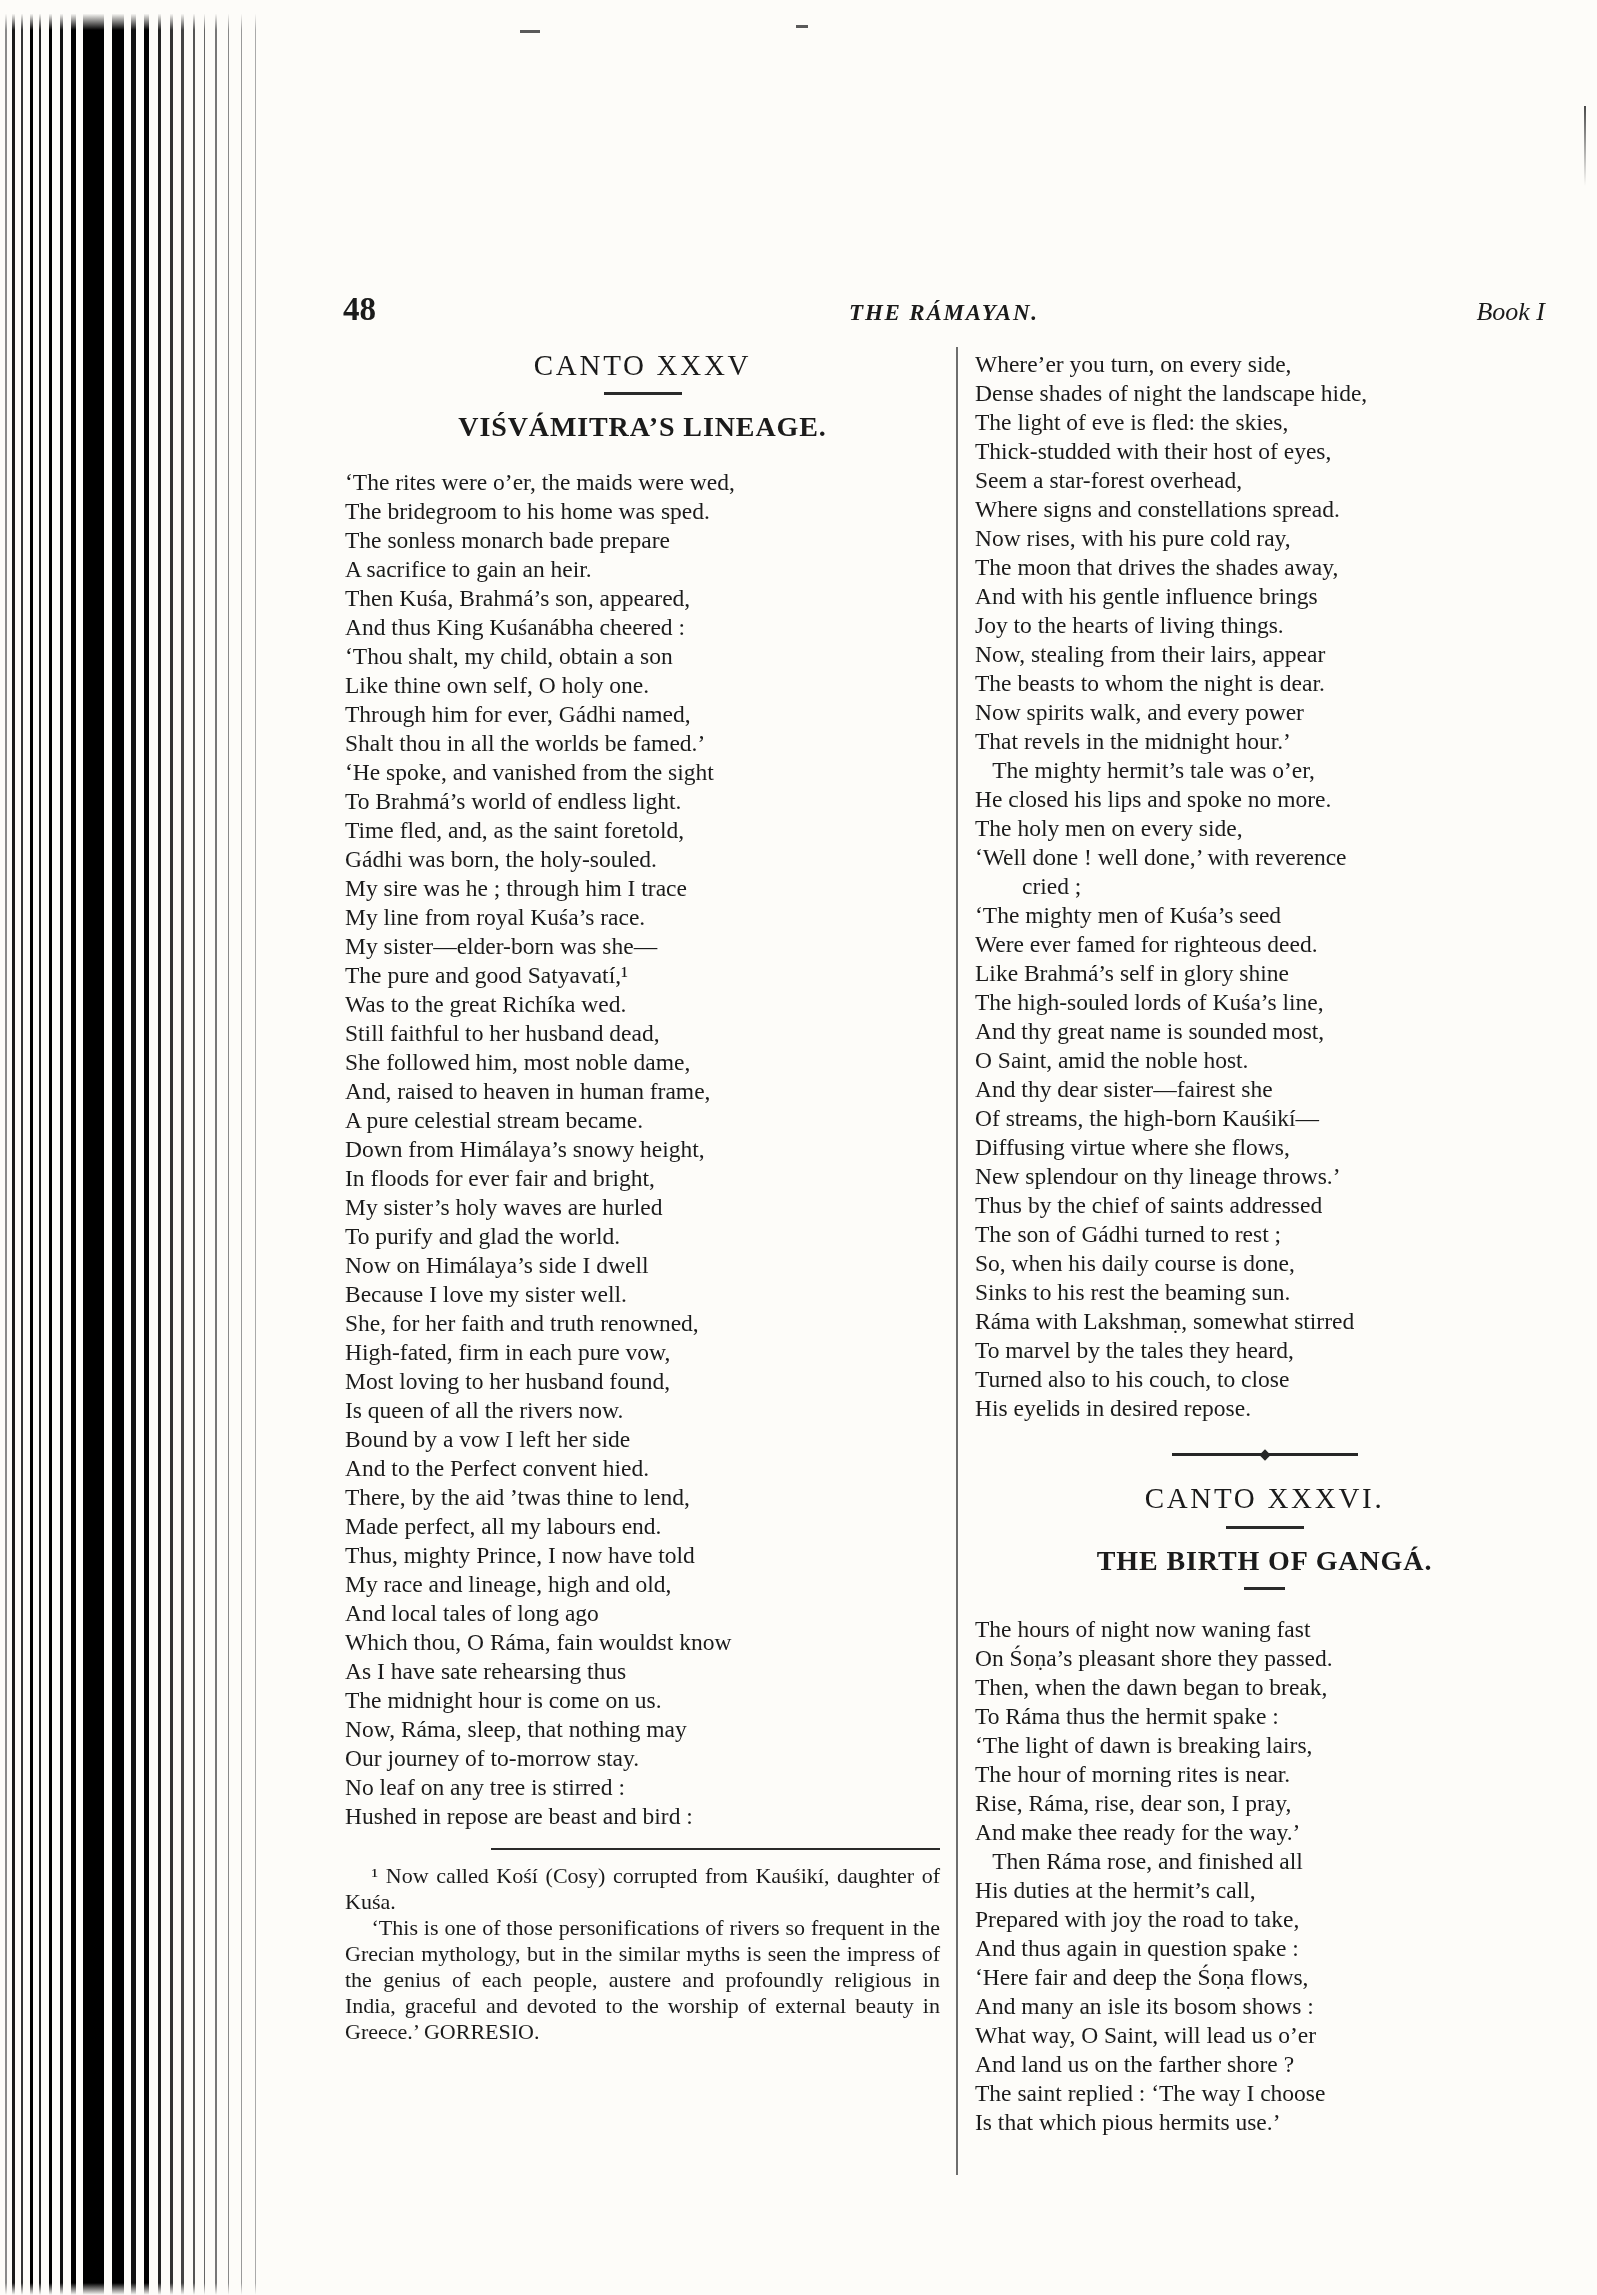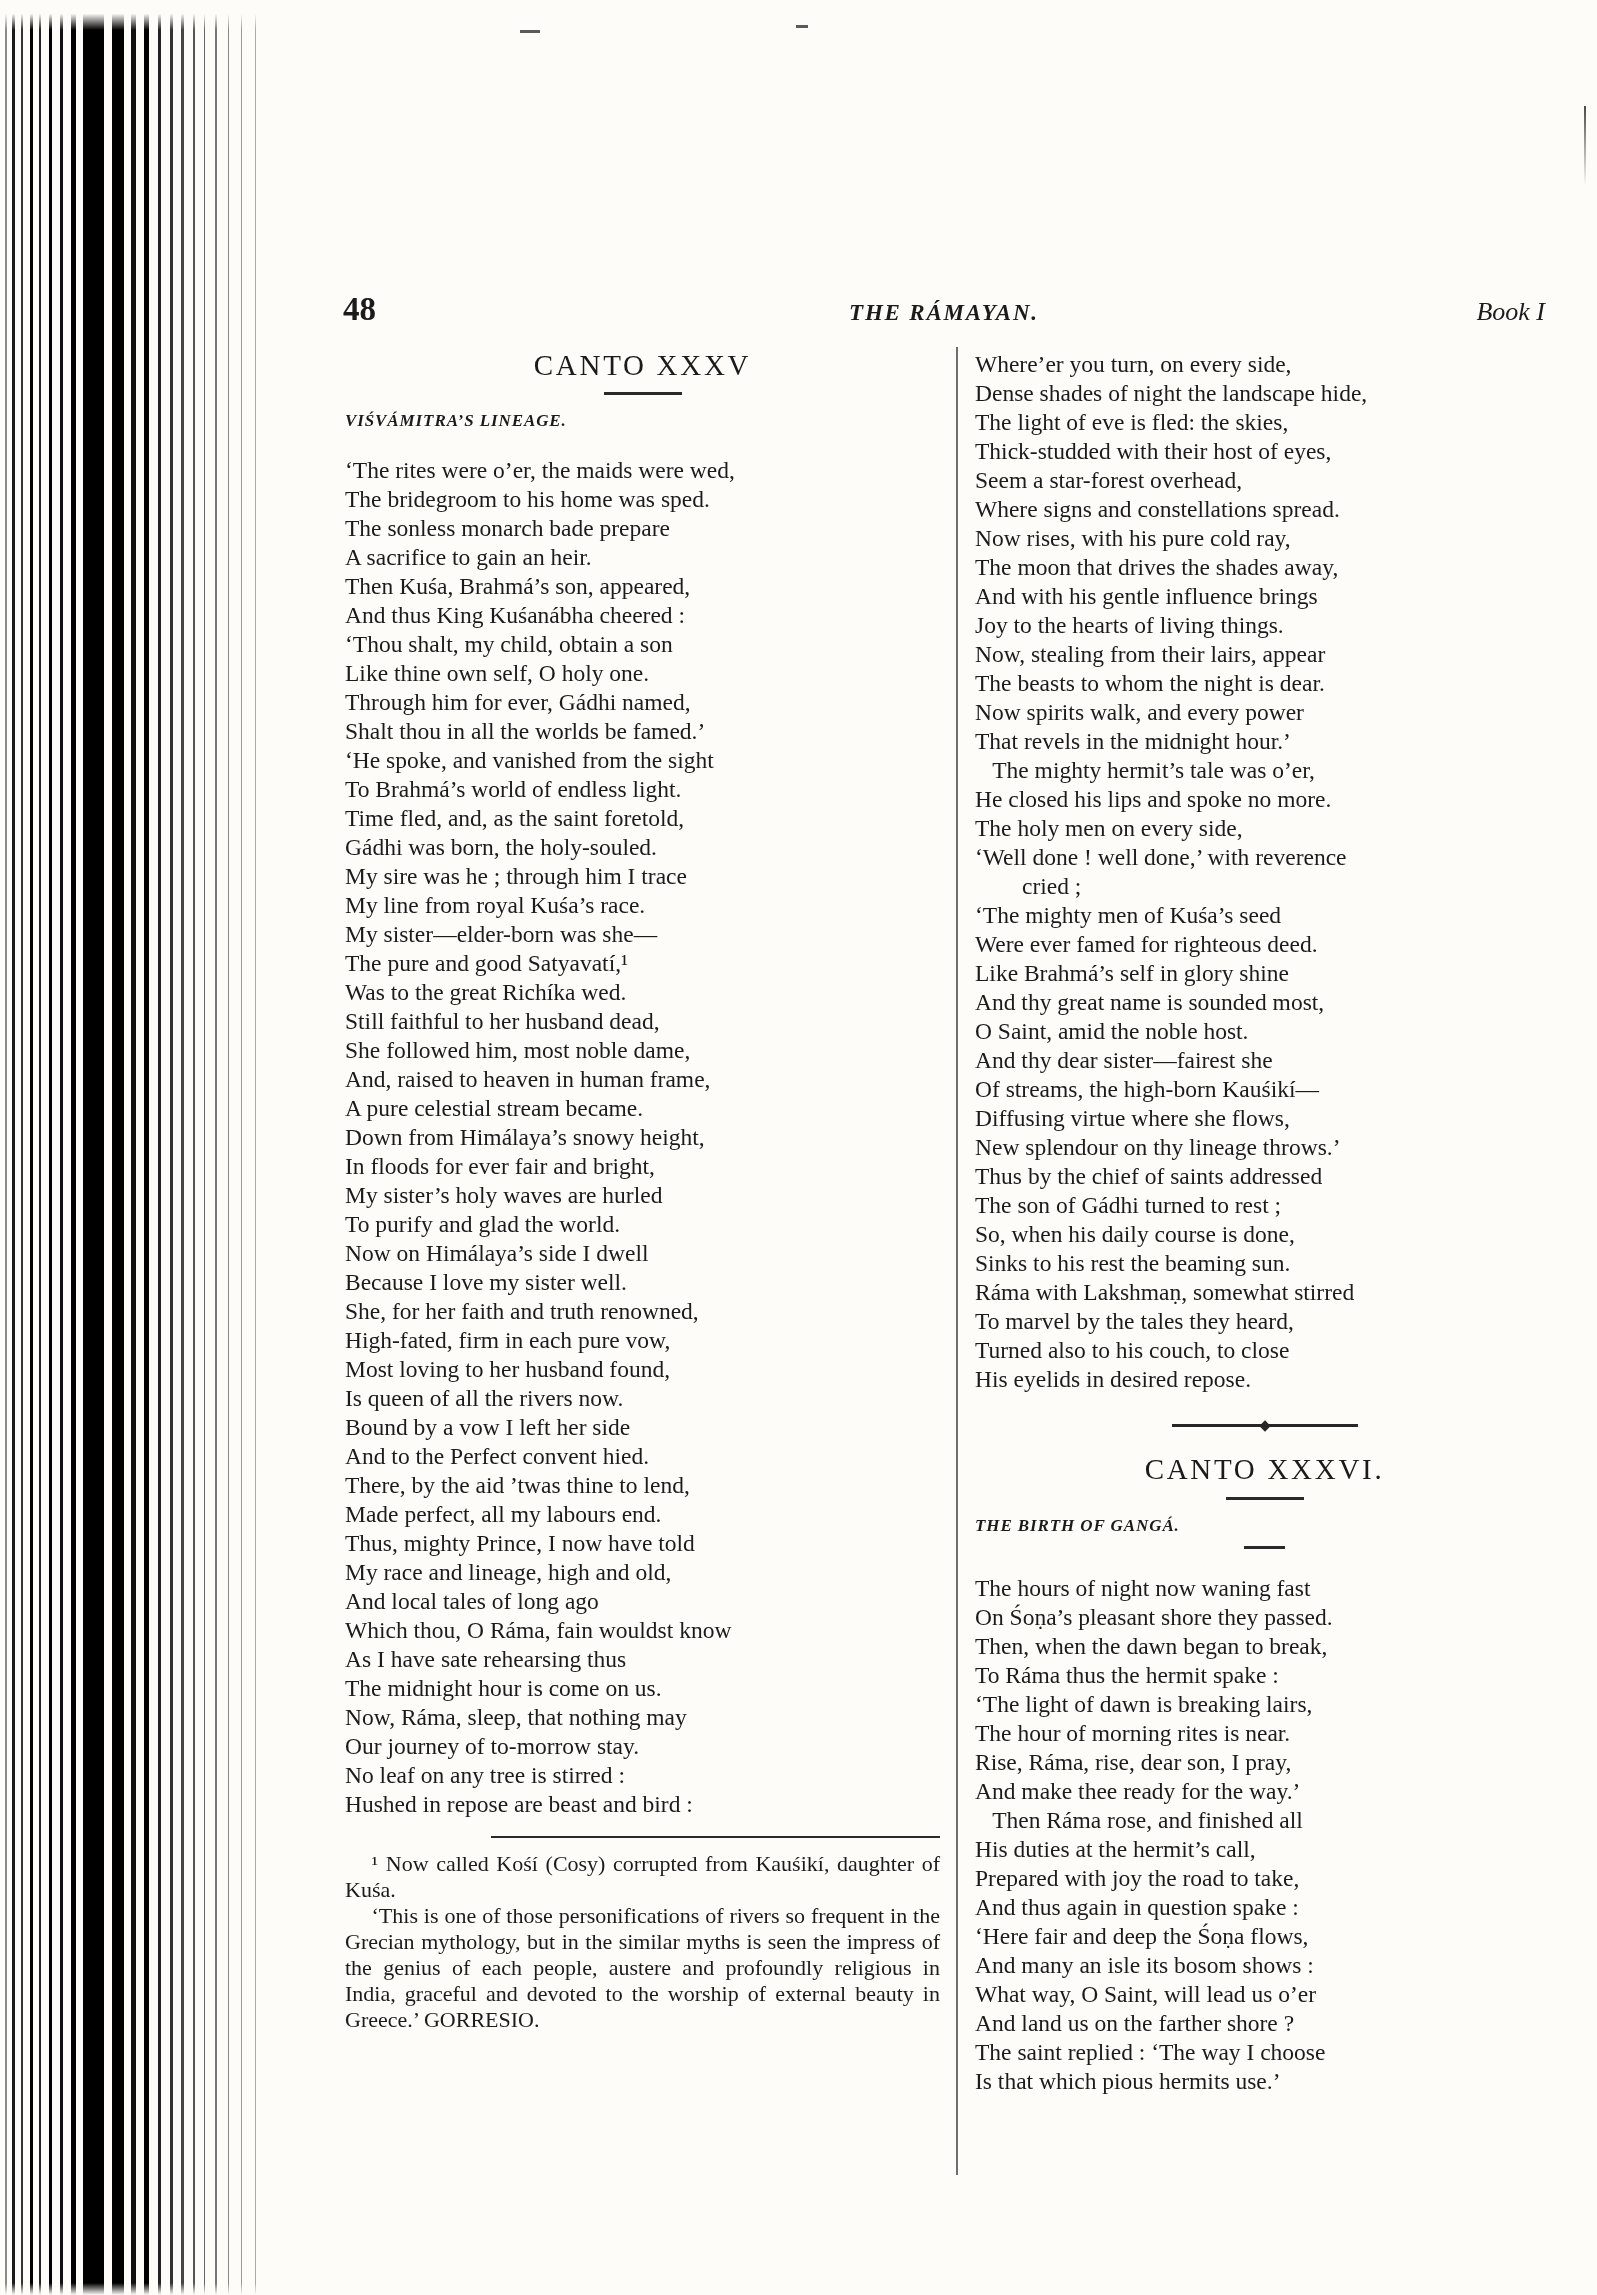--- a/index.html
+++ b/index.html
@@ -92,21 +92,21 @@
   .col{ position:absolute; top:345px; }
   .col-left{ left:345px; width:595px; }
   .col-right{ left:975px; width:579px; }
 
   .canto{
     text-align:center; font-size:29px; letter-spacing:2.7px; margin-top:3.5px;
   }
   .rule-short{ width:78px; height:2.7px; background:#2a2a2a; margin:10.6px auto 16px; }
   .rule-tiny{ width:41px; height:2.7px; background:#2a2a2a; margin:10.6px auto 16px; }
   .subtitle{
-    font-weight:bold; font-size:17px; letter-spacing:0.9px;font-style:italic;
+    text-align:center; font-weight:bold; font-size:28px; letter-spacing:0.9px;
   }
   .poem{ margin-top:25px; }
   .col-right .poem-top{ margin-top:5.3px; }
   .poemline{
     font-size:23.5px; line-height:29px; white-space:pre;
   }
   .sep-ornament{
     width:186px; height:2.7px; background:#262626; margin:30px auto 26.5px; position:relative;
   }
   .sep-ornament::after{
@@ -217,20 +217,21 @@
       <div class="poemline">Now spirits walk, and every power</div>
       <div class="poemline">That revels in the midnight hour.’</div>
       <div class="poemline">   The mighty hermit’s tale was o’er,</div>
       <div class="poemline">He closed his lips and spoke no more.</div>
       <div class="poemline">The holy men on every side,</div>
       <div class="poemline">‘Well done ! well done,’ with reverence</div>
       <div class="poemline">        cried ;</div>
       <div class="poemline">‘The mighty men of Kuśa’s seed</div>
       <div class="poemline">Were ever famed for righteous deed.</div>
       <div class="poemline">Like Brahmá’s self in glory shine</div>
+      <div class="poemline">The high-souled lords of Kuśa’s line,</div>
       <div class="poemline">And thy great name is sounded most,</div>
       <div class="poemline">O Saint, amid the noble host.</div>
       <div class="poemline">And thy dear sister—fairest she</div>
       <div class="poemline">Of streams, the high-born Kauśikí—</div>
       <div class="poemline">Diffusing virtue where she flows,</div>
       <div class="poemline">New splendour on thy lineage throws.’</div>
       <div class="poemline">Thus by the chief of saints addressed</div>
       <div class="poemline">The son of Gádhi turned to rest ;</div>
       <div class="poemline">So, when his daily course is done,</div>
       <div class="poemline">Sinks to his rest the beaming sun.</div>

